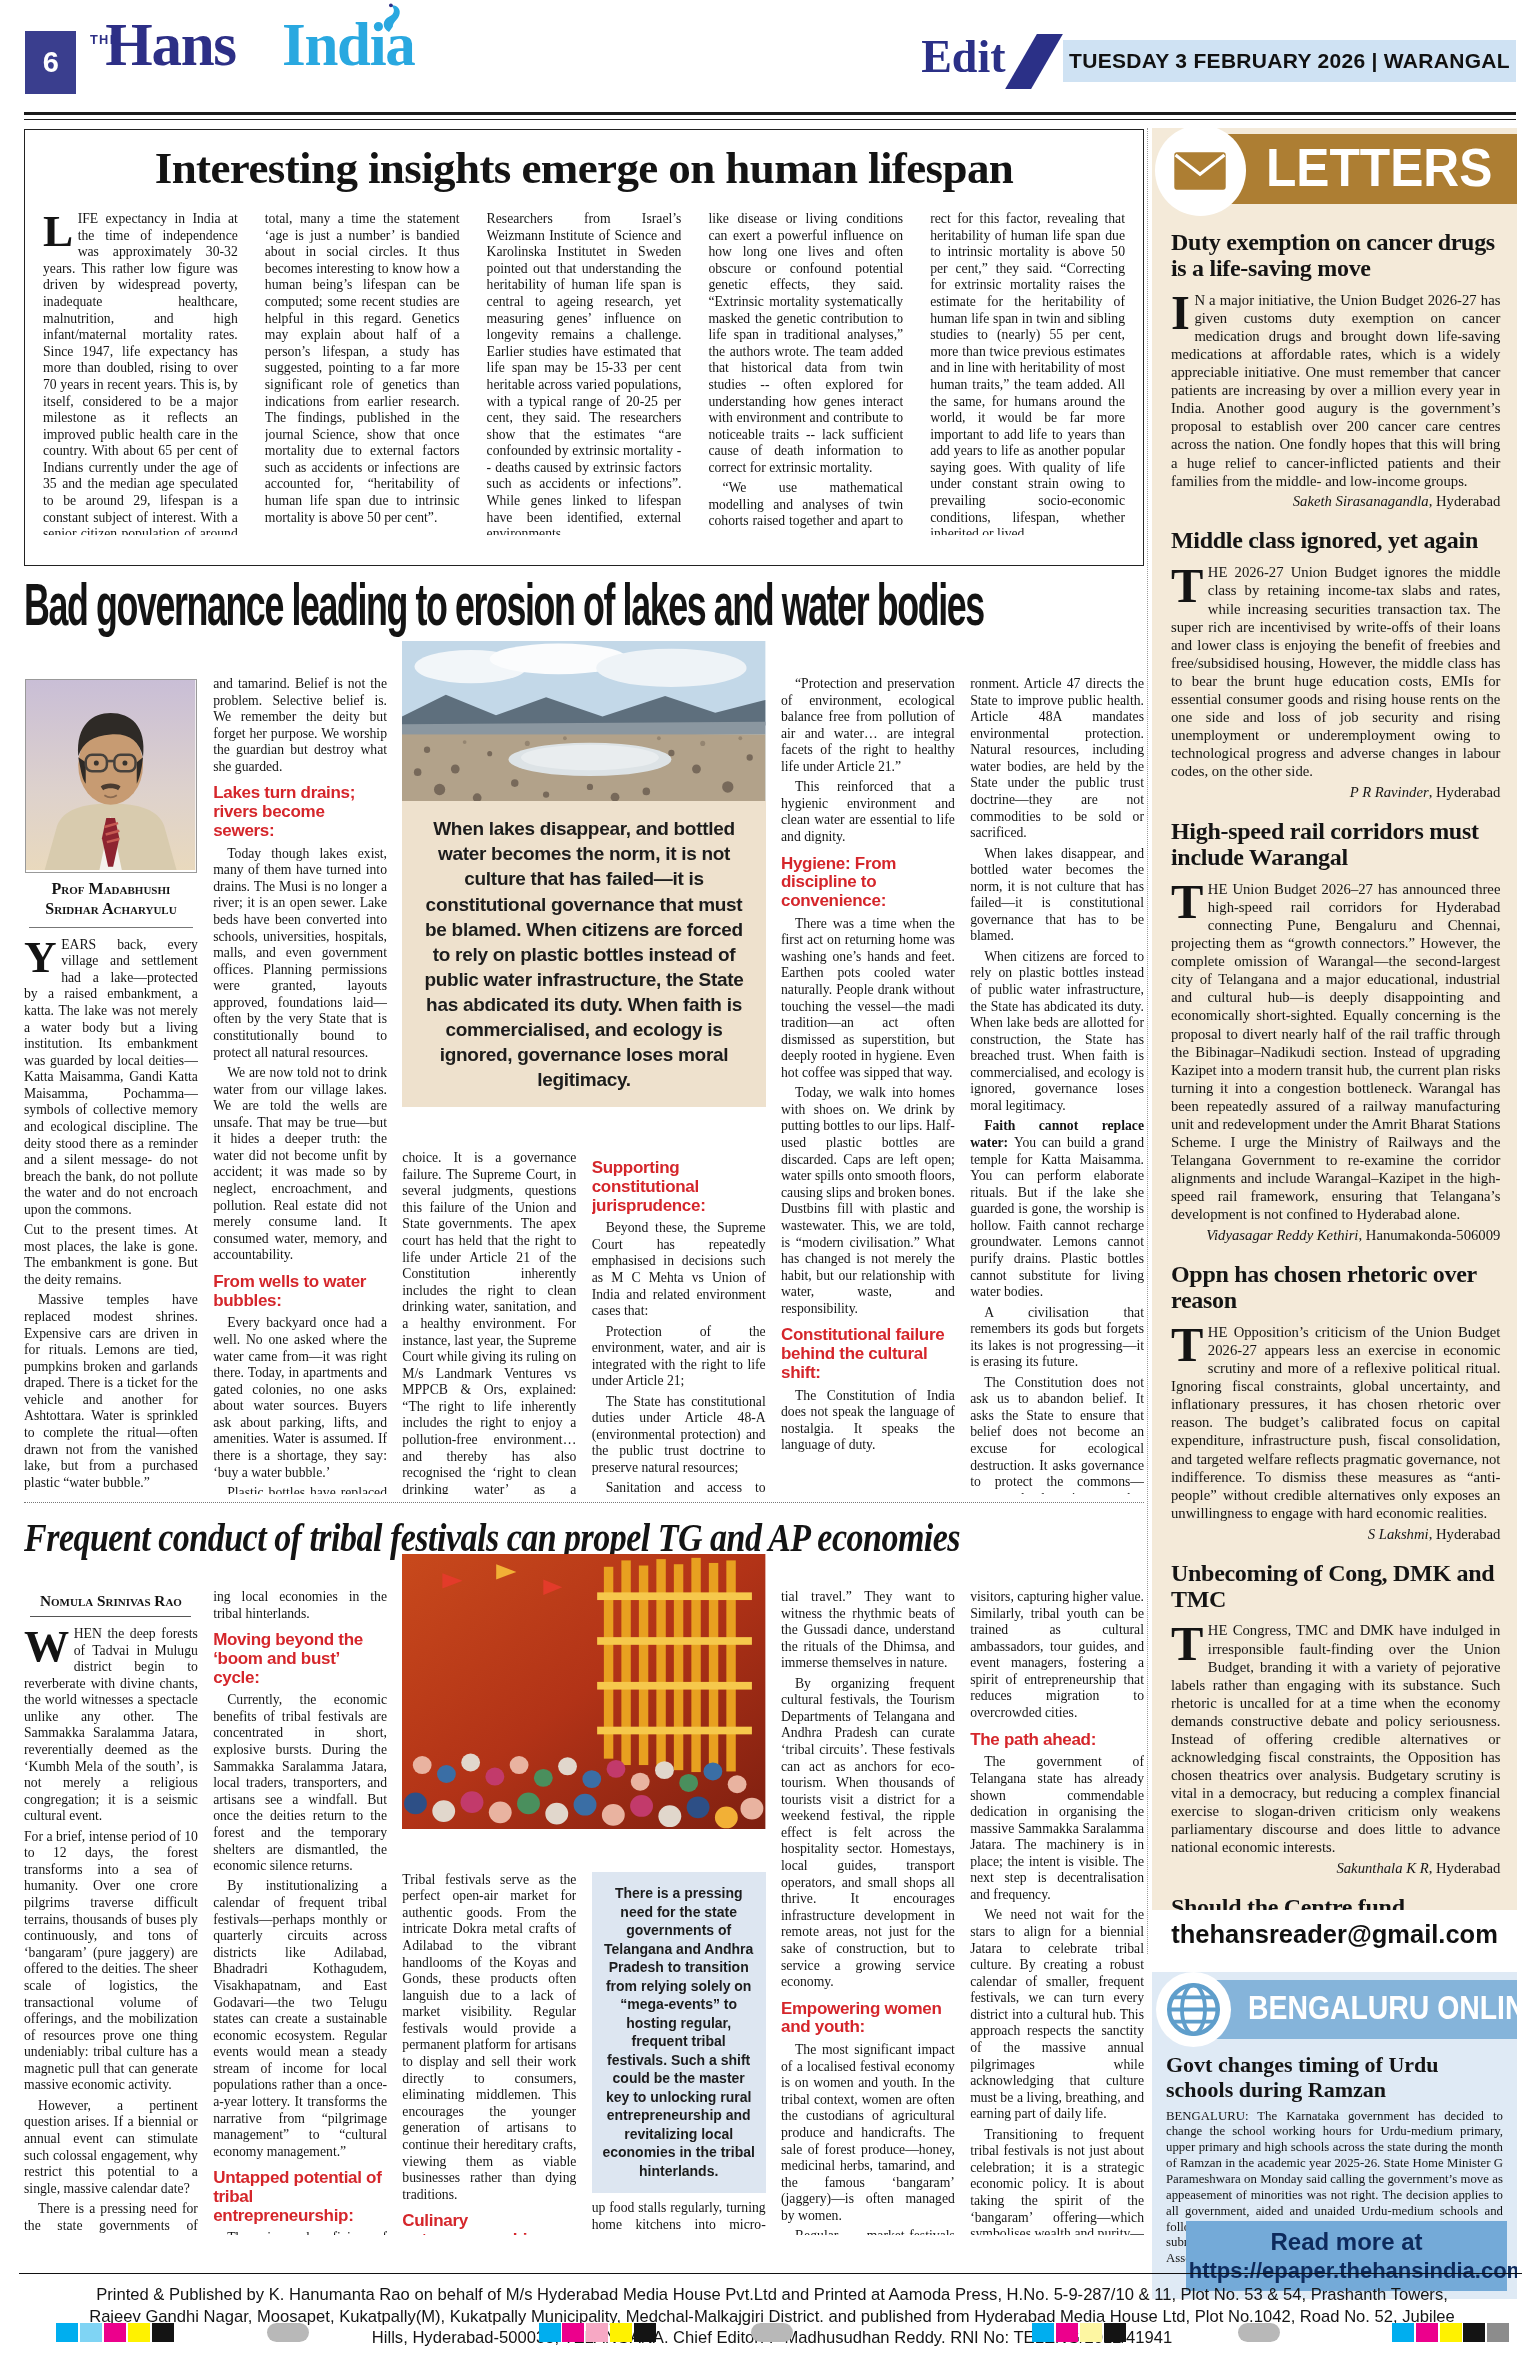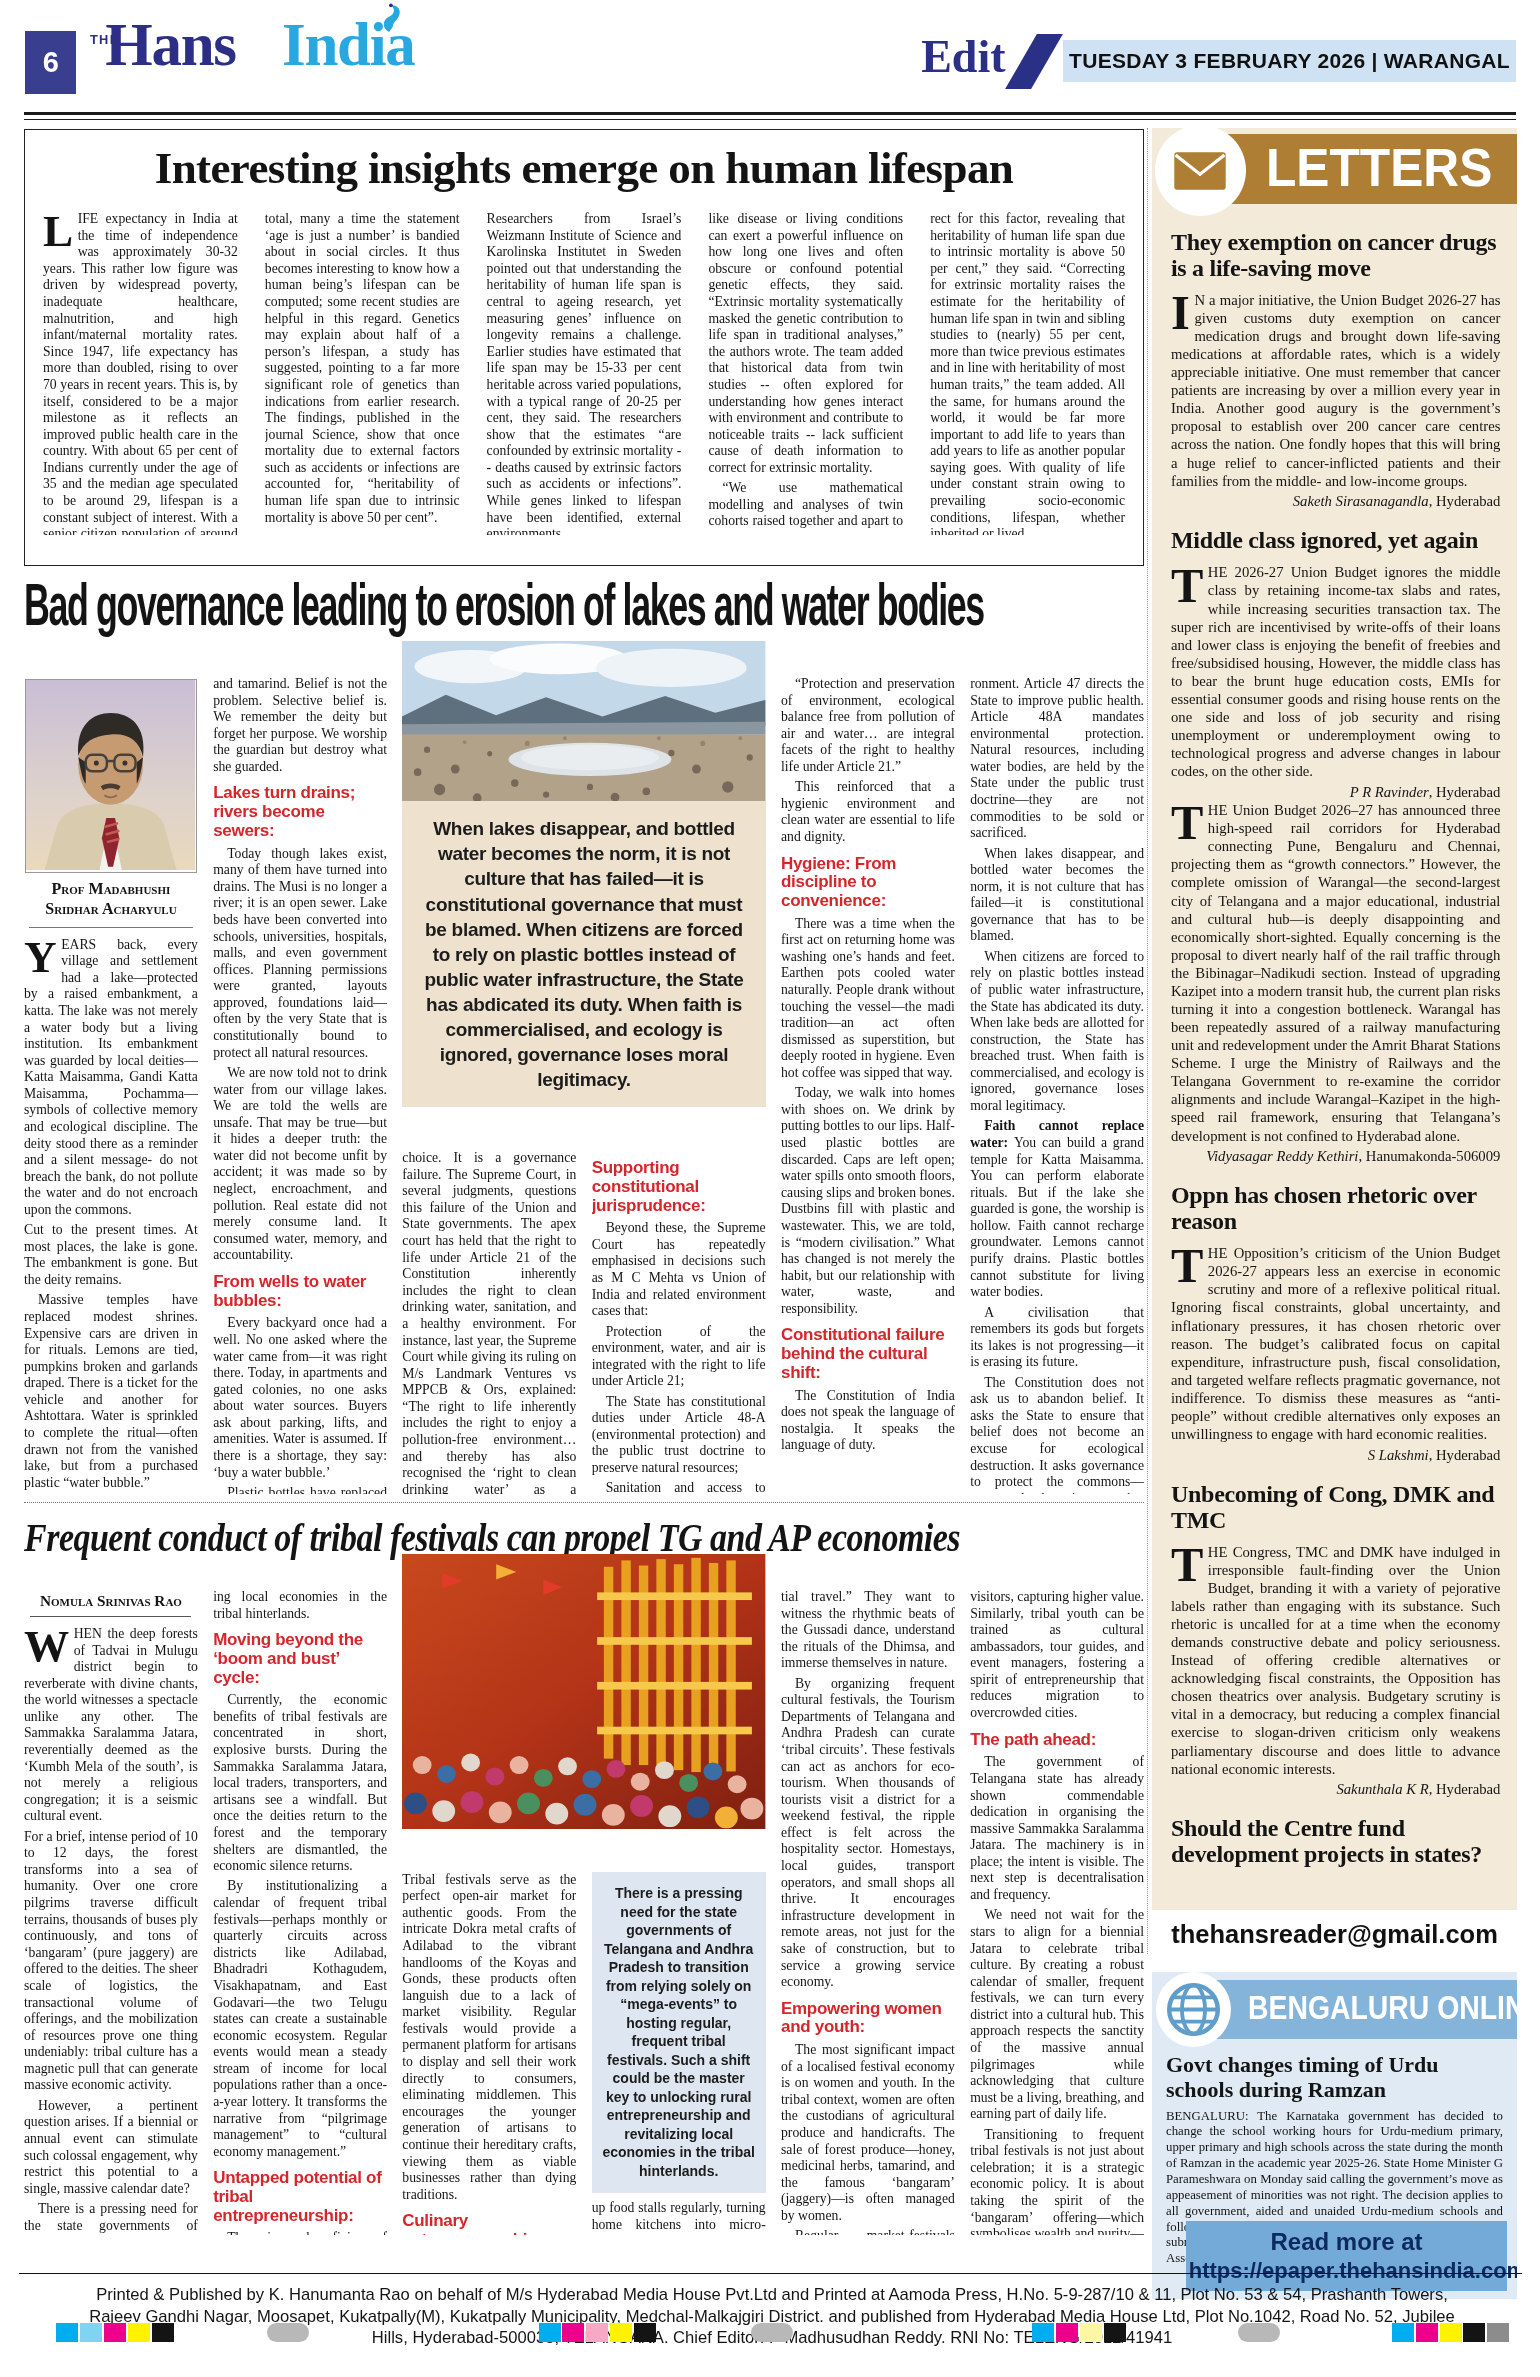--- a/index.html
+++ b/index.html
@@ -512,32 +512,33 @@
       <svg width="54" height="40" viewBox="0 0 84 62">
         <rect x="2" y="2" width="80" height="58" rx="4" fill="#ad7e33"></rect>
         <path d="M4 6 L42 36 L80 6" fill="none" stroke="#ffffff" stroke-width="5"></path>
       </svg>
     </div>
     <div class="letters-title">LETTERS</div>
   </div>
   <div class="letters-list">
 
       <div class="letter">
-        <h3 class="letter-heading">They exemption on cancer drugs is a life-saving move</h3>
+        <h3 class="letter-heading">Duty exemption on cancer drugs is a life-saving move</h3>
         <p class="letter-text drop">IN a major initiative, the Union Budget 2026-27 has given customs duty exemption on cancer medication drugs and brought down life-saving medications at affordable rates, which is a widely appreciable initiative. One must remember that cancer patients are increasing by over a million every year in India. Another good augury is the government’s proposal to establish over 200 cancer care centres across the nation. One fondly hopes that this will bring a huge relief to cancer-inflicted patients and their families from the middle- and low-income groups.</p>
         <p class="letter-sig"><i>Saketh Sirasanagandla</i><span>, Hyderabad</span></p>
       </div>
 
       <div class="letter">
         <h3 class="letter-heading">Middle class ignored, yet again</h3>
         <p class="letter-text drop">THE 2026-27 Union Budget ignores the middle class by retaining income-tax slabs and rates, while increasing securities transaction tax. The super rich are incentivised by write-offs of their loans and lower class is enjoying the benefit of freebies and free/subsidised housing, However, the middle class has to bear the brunt huge education costs, EMIs for essential consumer goods and rising house rents on the one side and loss of job security and rising unemployment or underemployment owing to technological progress and adverse changes in labour codes, on the other side.</p>
         <p class="letter-sig"><i>P R Ravinder</i><span>, Hyderabad</span></p>
       </div>
 
       <div class="letter">
+        <h3 class="letter-heading">High-speed rail corridors must include Warangal</h3>
         <p class="letter-text drop">THE Union Budget 2026–27 has announced three high-speed rail corridors for Hyderabad connecting Pune, Bengaluru and Chennai, projecting them as “growth connectors.” However, the complete omission of Warangal—the second-largest city of Telangana and a major educational, industrial and cultural hub—is deeply disappointing and economically short-sighted. Equally concerning is the proposal to divert nearly half of the rail traffic through the Bibinagar–Nadikudi section. Instead of upgrading Kazipet into a modern transit hub, the current plan risks turning it into a congestion bottleneck. Warangal has been repeatedly assured of a railway manufacturing unit and redevelopment under the Amrit Bharat Stations Scheme. I urge the Ministry of Railways and the Telangana Government to re-examine the corridor alignments and include Warangal–Kazipet in the high-speed rail framework, ensuring that Telangana’s development is not confined to Hyderabad alone.</p>
         <p class="letter-sig"><i>Vidyasagar Reddy Kethiri</i><span>, Hanumakonda-506009</span></p>
       </div>
 
       <div class="letter">
         <h3 class="letter-heading">Oppn has chosen rhetoric over reason</h3>
         <p class="letter-text drop">THE Opposition’s criticism of the Union Budget 2026-27 appears less an exercise in economic scrutiny and more of a reflexive political ritual. Ignoring fiscal constraints, global uncertainty, and inflationary pressures, it has chosen rhetoric over reason. The budget’s calibrated focus on capital expenditure, infrastructure push, fiscal consolidation, and targeted welfare reflects pragmatic governance, not indifference. To dismiss these measures as “anti-people” without credible alternatives only exposes an unwillingness to engage with hard economic realities.</p>
         <p class="letter-sig"><i>S Lakshmi</i><span>, Hyderabad</span></p>
       </div>
 

